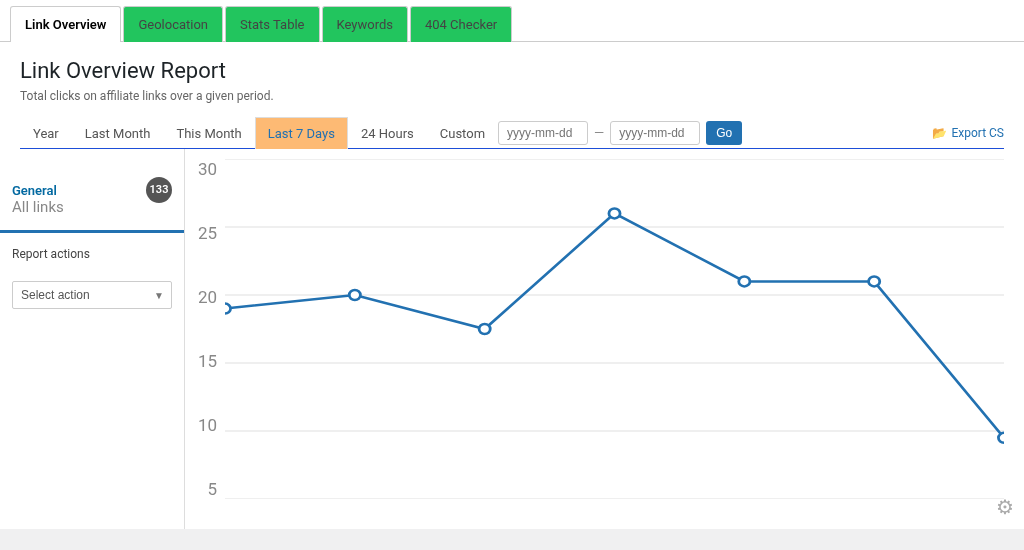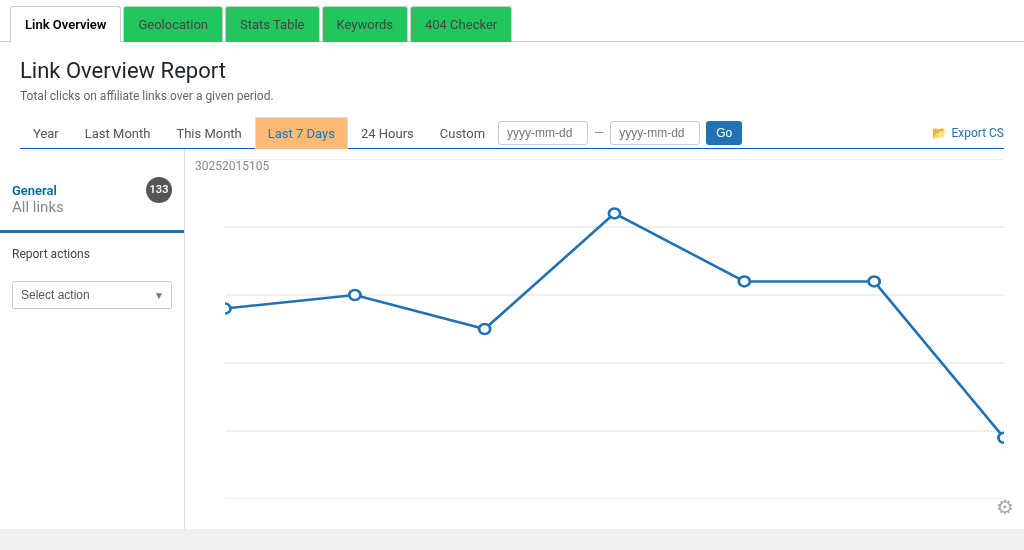--- a/index.html
+++ b/index.html
@@ -40,21 +40,21 @@
     .report-actions-section { padding: 0 12px; }
     .report-actions-label { font-size: 12px; color: #444; margin-bottom: 20px; }
     .action-select-wrapper { position: relative; }
     .action-select { width: 100%; padding: 6px 28px 6px 8px; font-size: 12px; border: 1px solid #ccc; border-radius: 2px; background: #fff; appearance: none; cursor: pointer; color: #555; }
     .select-arrow { position: absolute; right: 8px; top: 50%; transform: translateY(-50%); pointer-events: none; color: #777; font-size: 10px; }
 
     
     .chart-area { flex: 1; padding: 10px 20px 10px 10px; position: relative; overflow: hidden; }
 
     
-    .y-axis-labels { position: absolute; left: 10px; top: 10px; bottom: 30px; display: flex; flex-direction: row; justify-content: space-between; color: #888; font-size: 12px; width: 22px; text-align: right; }
+    .y-axis-labels { position: absolute; left: 10px; top: 10px; bottom: 30px; display: flex; flex-direction: column; justify-content: space-between; color: #888; font-size: 17px; width: 22px; text-align: right; }
 
     
     .chart-svg-wrapper { position: absolute; left: 40px; right: 20px; top: 10px; bottom: 30px; }
     .chart-svg-wrapper svg { width: 100%; height: 100%; }
 
     
     .gear-icon-wrapper { position: absolute; bottom: 10px; right: 10px; color: #aaa; font-size: 20px; }
   </style>
 </head>
 <body>

